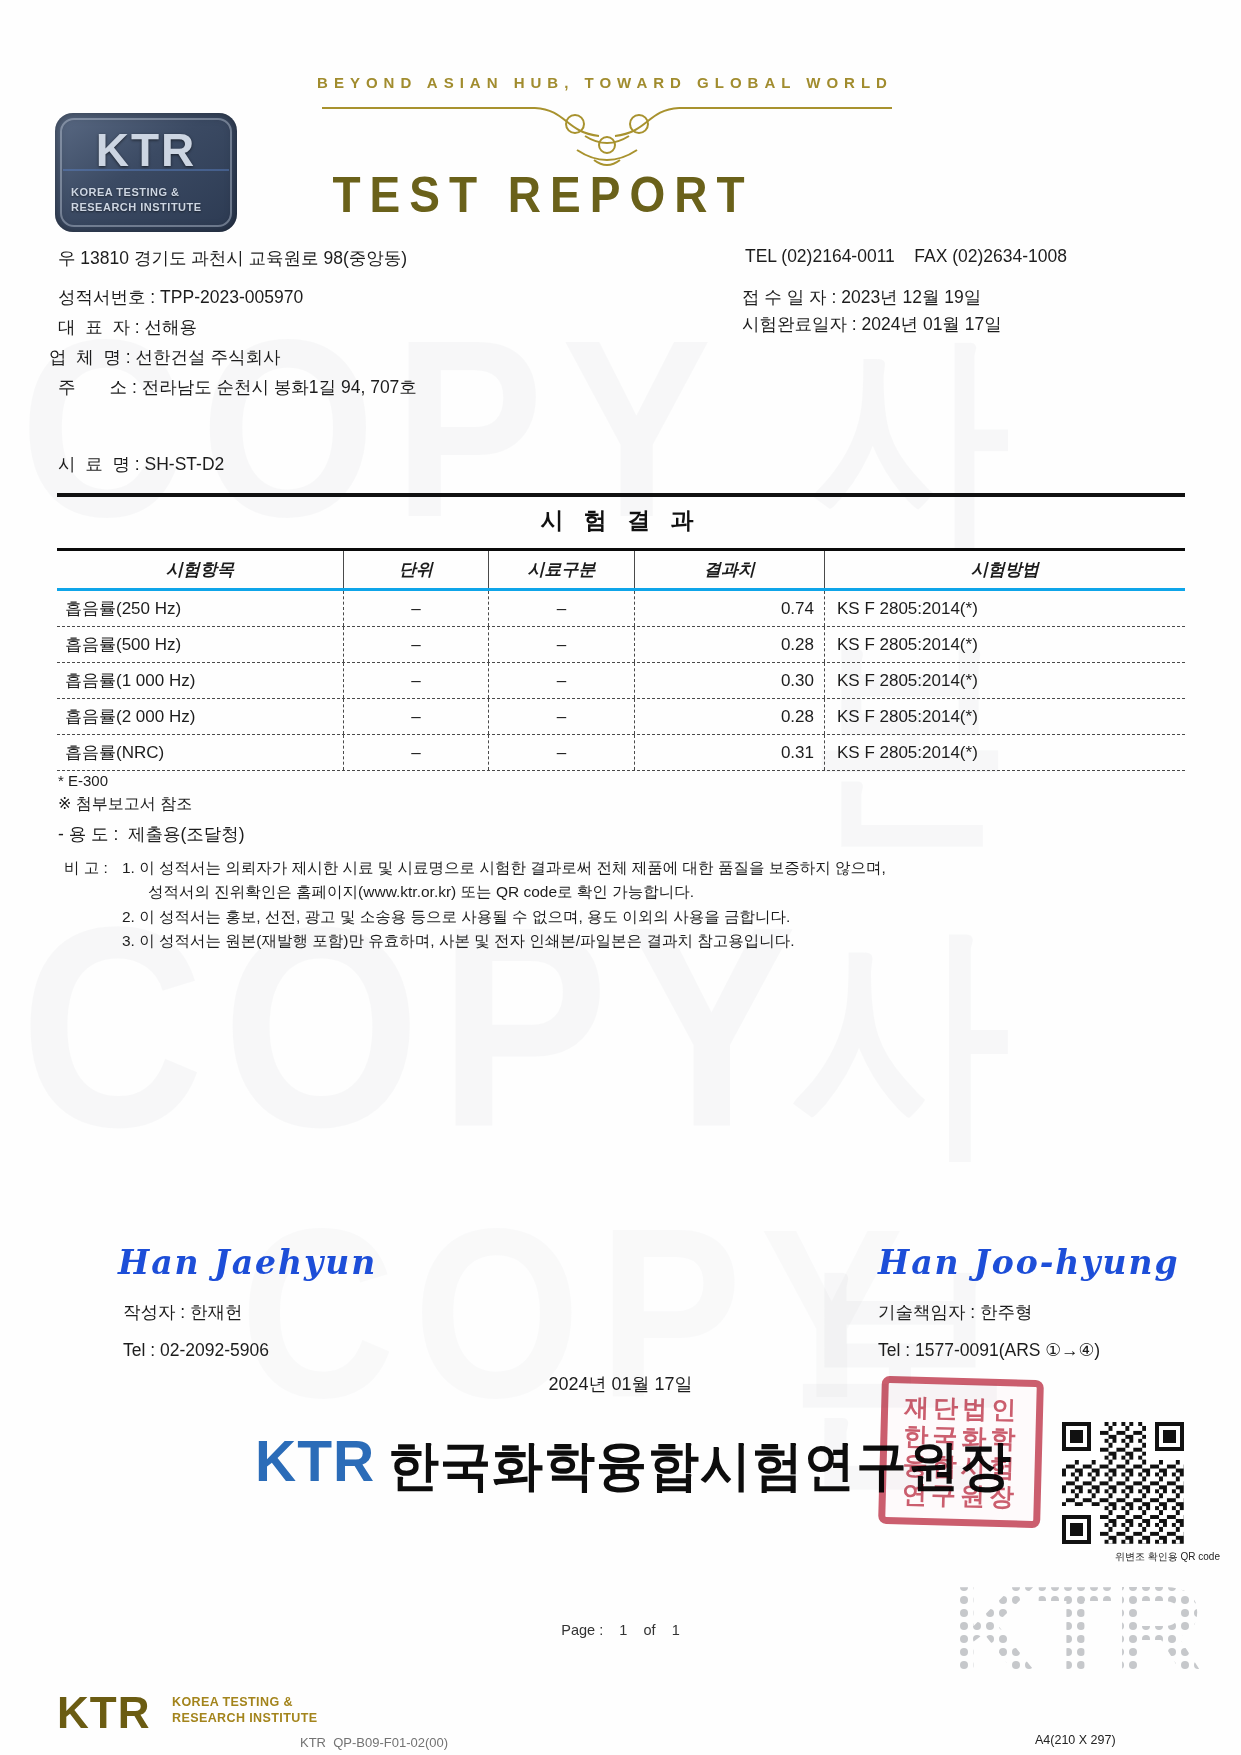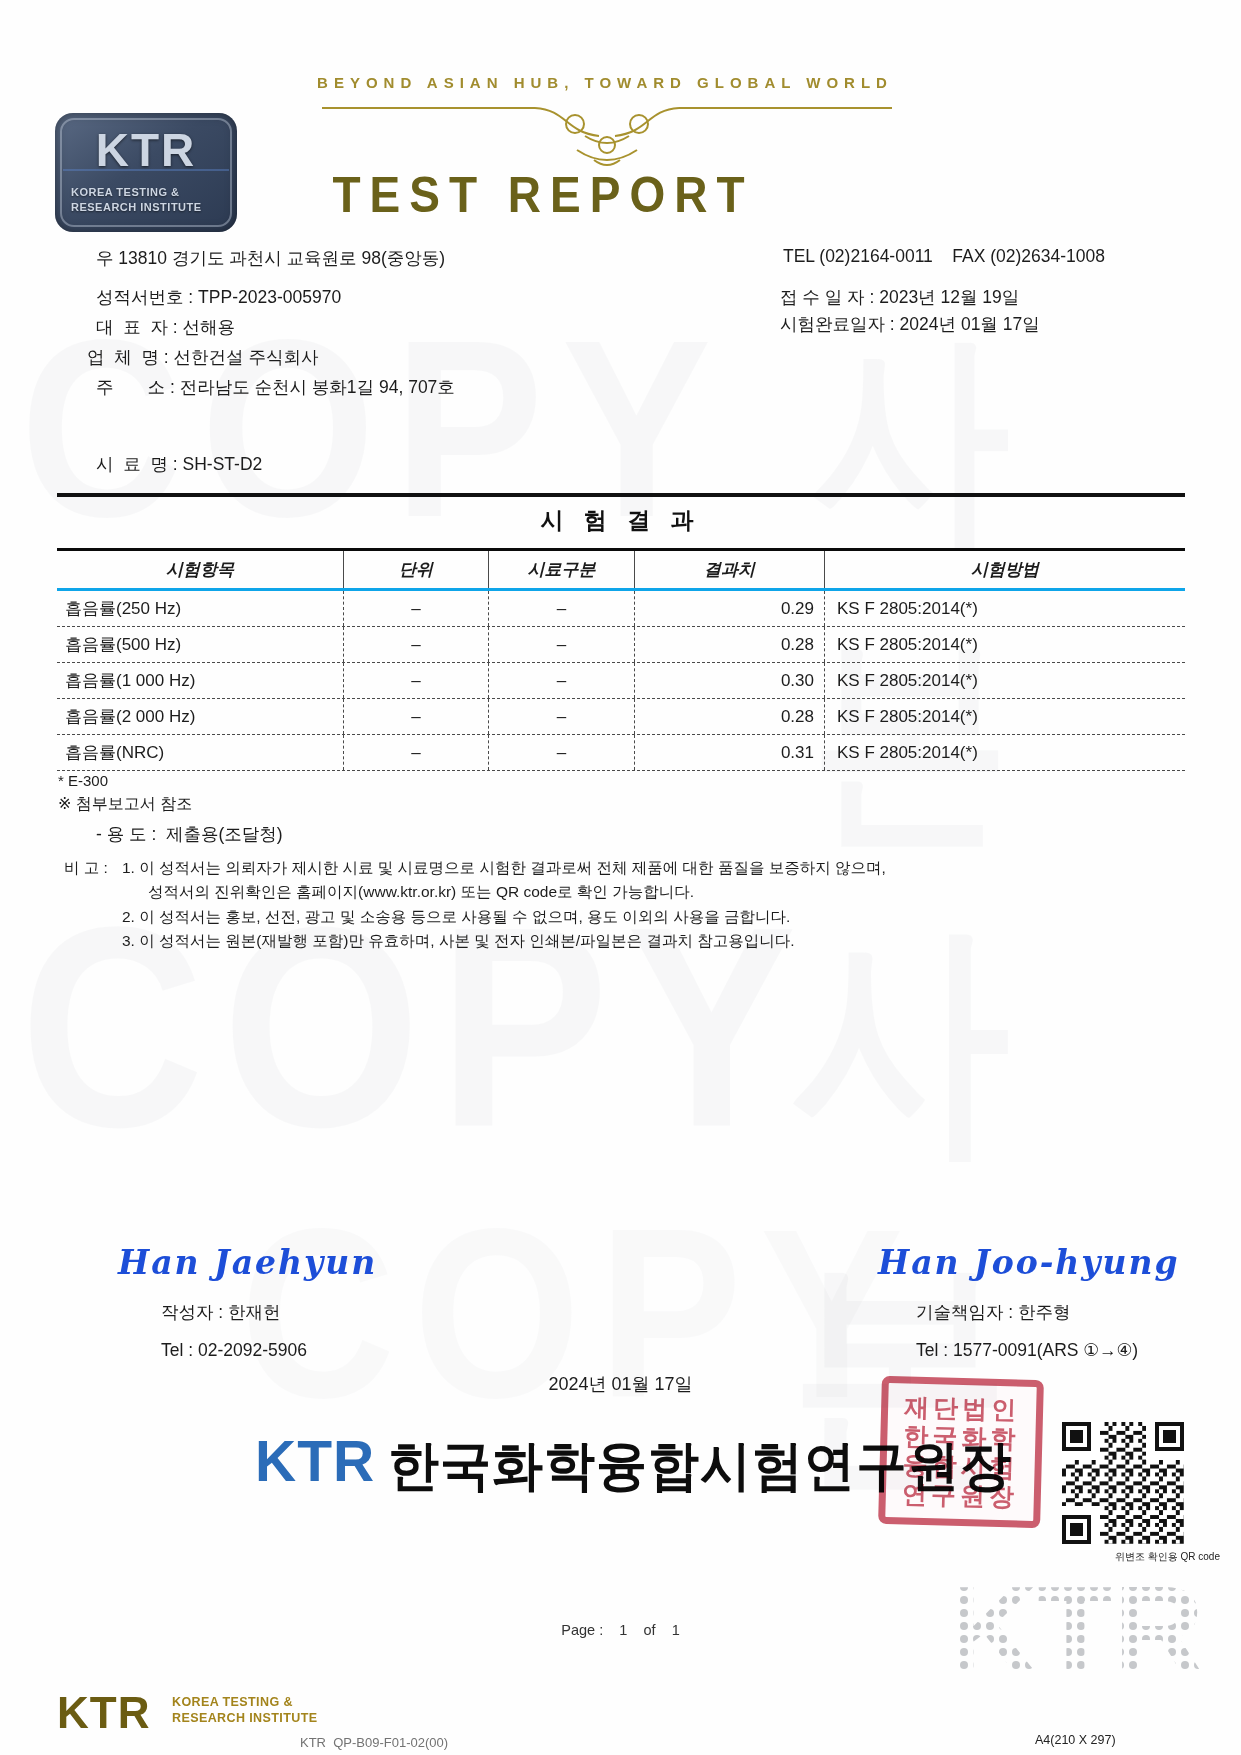--- a/index.html
+++ b/index.html
@@ -22,21 +22,21 @@
     box-shadow:inset 0 0 12px rgba(0,0,0,.45);}
   .badge-inner{position:absolute;inset:5px;border:2px solid rgba(205,215,230,.4);border-radius:14px;}
   .badge-ktr{position:absolute;left:0;top:10px;width:100%;text-align:center;font-size:46px;
     font-weight:900;letter-spacing:2px;color:#ccd5e2;text-shadow:0 1px 3px rgba(0,0,0,.6);}
   .badge-line{position:absolute;left:8px;right:8px;top:56px;height:2px;background:rgba(90,130,200,.45);}
   .badge-org{position:absolute;left:16px;top:72px;font-size:11px;font-weight:700;
     line-height:15px;color:#cdd6e3;text-shadow:0 1px 2px rgba(0,0,0,.55);letter-spacing:.5px;}
   .report-title{left:0;top:168px;width:1086px;text-align:center;font-size:46px;font-weight:800;
     letter-spacing:9px;color:#6a611a;transform:scaleY(1.08);}
   
-  .fs17{font-size:17.5px;margin-left:38px;}
+  .fs17{font-size:17.5px;}
   .lbl{display:inline-block;}
   .rule{left:57px;width:1128px;height:4px;background:#111;}
   .sec-title{left:0;top:505px;width:1241px;text-align:center;font-size:23px;font-weight:800;
     letter-spacing:7px;color:#111;}
   
   .tbl{left:57px;top:548px;width:1128px;font-size:17px;}
   .trow{display:flex;height:35px;align-items:center;}
   .thead{height:37px;border-top:3px solid #0a0a0a;border-bottom:3px solid #0ea5e9;font-weight:700;font-style:italic;}
   .tbody .trow{border-bottom:1px dashed #4a4a4a;}
   .c{height:100%;display:flex;align-items:center;box-sizing:border-box;}
@@ -149,21 +149,21 @@
       <div class="c c2 vd">단위</div>
       <div class="c c3 vd">시료구분</div>
       <div class="c c4 vd">결과치</div>
       <div class="c c5">시험방법</div>
     </div>
     <div class="tbody">
       <div class="trow">
         <div class="c c1 vd">흡음률(250 Hz)</div>
         <div class="c c2 vd">–</div>
         <div class="c c3 vd">–</div>
-        <div class="c c4 vd">0.29</div>
+        <div class="c c4 vd">0.74</div>
         <div class="c c5">KS F 2805:2014(*)</div>
       </div>
       <div class="trow">
         <div class="c c1 vd">흡음률(500 Hz)</div>
         <div class="c c2 vd">–</div>
         <div class="c c3 vd">–</div>
         <div class="c c4 vd">0.28</div>
         <div class="c c5">KS F 2805:2014(*)</div>
       </div>
       <div class="trow">

